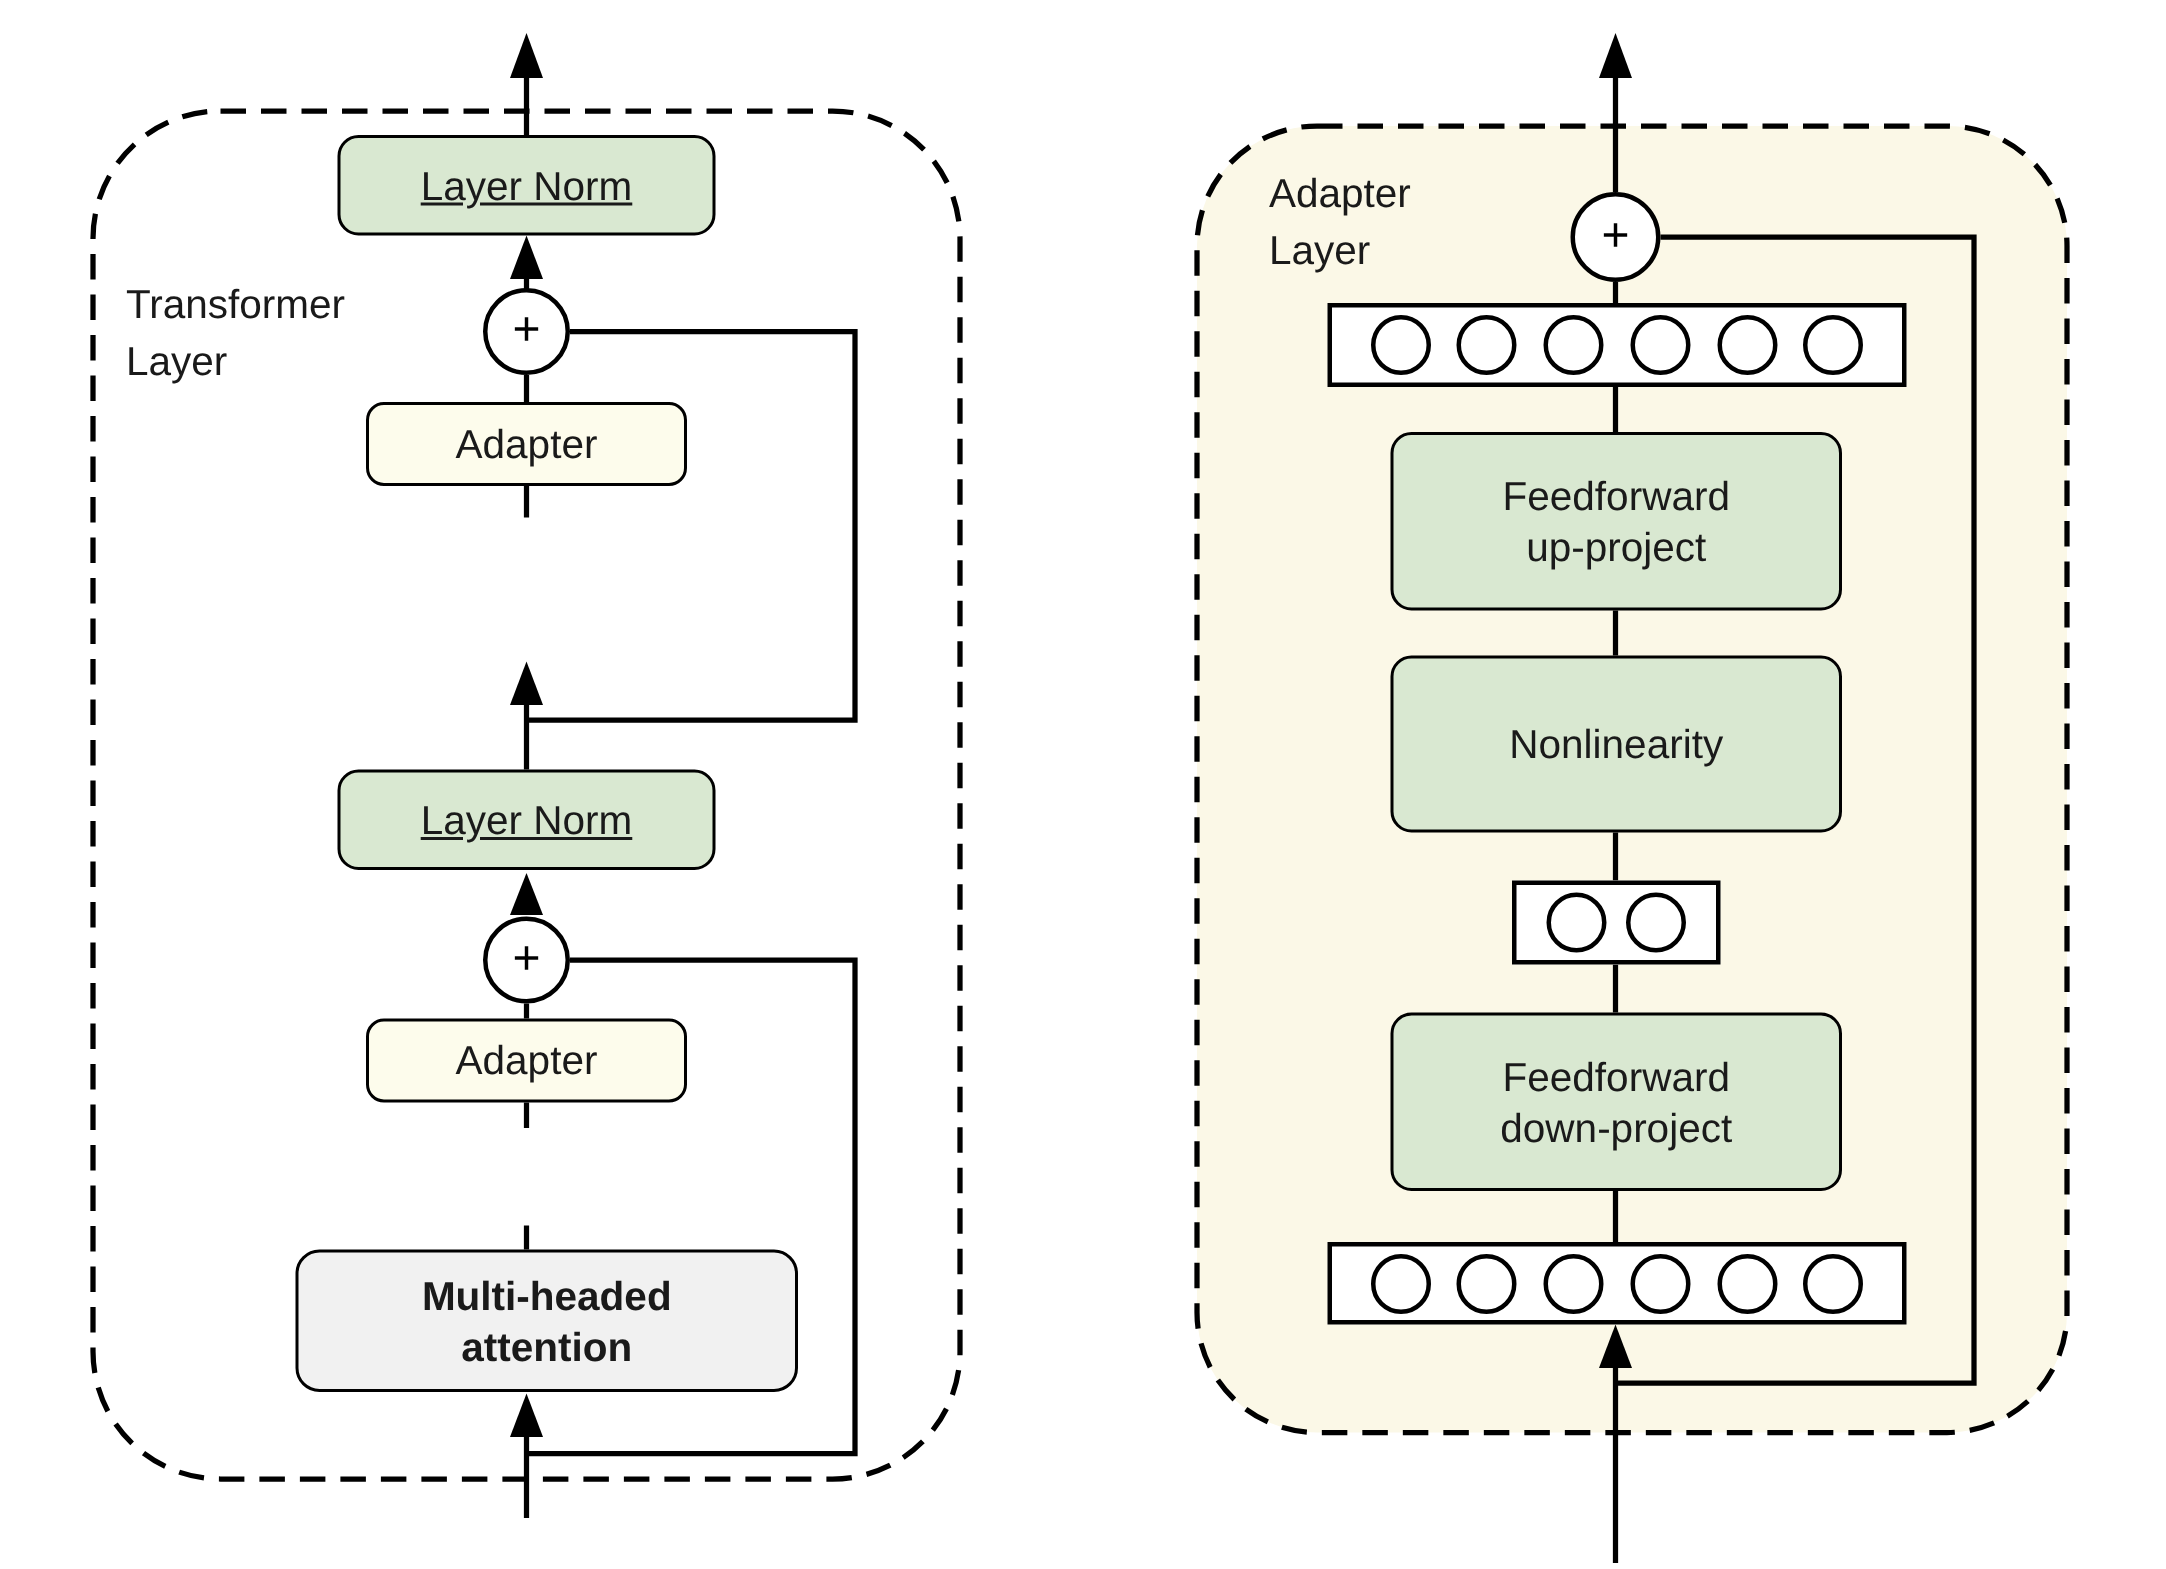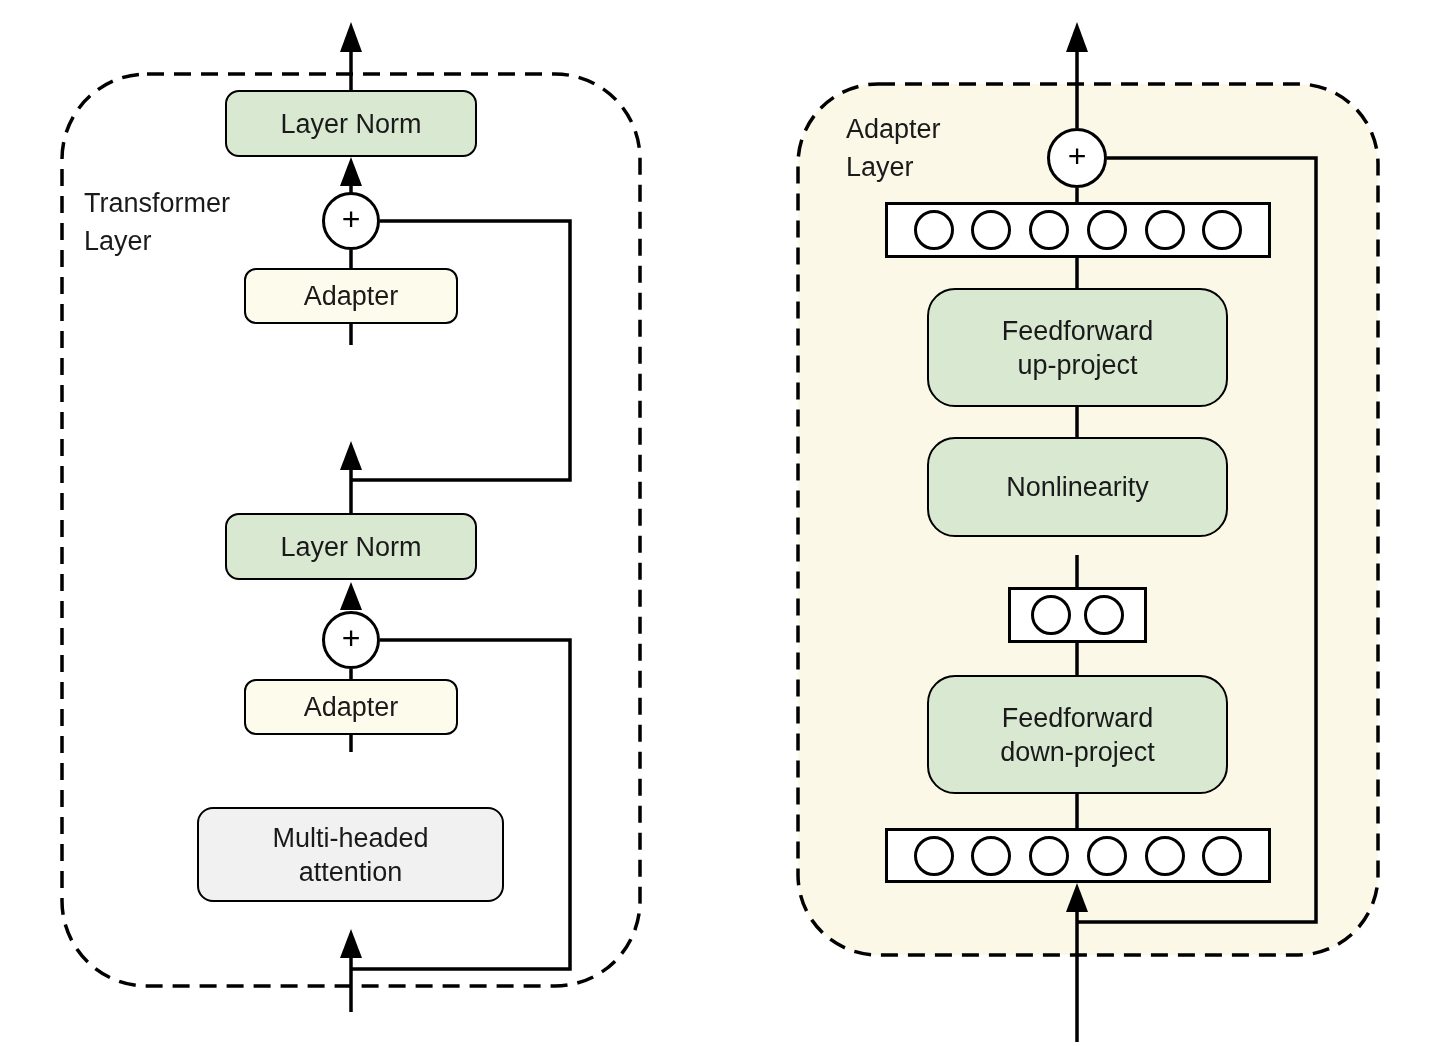--- a/index.html
+++ b/index.html
@@ -6,22 +6,22 @@
   #canvas{
     position:relative;width:1444px;height:1046px;background:#ffffff;overflow:hidden;
     font-family:"Liberation Sans","DejaVu Sans",sans-serif;color:var(--text,#1a1a1a);
   }
   #wires{position:absolute;left:0;top:0;z-index:1;}
   .box{
     position:absolute;z-index:2;box-sizing:border-box;border:2.5px solid #000;
     display:flex;align-items:center;justify-content:center;text-align:center;
     white-space:pre-line;font-size:27px;line-height:34px;color:var(--text,#1a1a1a);
   }
-  .green{background:var(--green,#d9e8d1);border-radius:14px;}
-  .rgreen{background:var(--green,#d9e8d1);border-radius:28px;}
+  .green{background:var(--green,#d9e8d1);border-radius:14px;text-decoration:underline;}
+  .rgreen{background:var(--green,#d9e8d1);border-radius:14px;}
   .cream{background:var(--cream-box,#fdfcec);border-radius:12px;}
   .gray{background:var(--gray-box,#f1f1f1);border-radius:16px;}
   .plus{
     position:absolute;z-index:3;box-sizing:border-box;background:#fff;border:3.5px solid #000;
     border-radius:50%;display:flex;align-items:center;justify-content:center;
     font-size:32px;padding-bottom:3px;color:#000;
   }
   .plabel{
     position:absolute;z-index:2;font-size:27px;line-height:38px;white-space:pre-line;
     color:var(--text,#1a1a1a);
@@ -94,41 +94,41 @@
   <div class="box cream" style="left:244px;top:268px;width:214px;height:56px;">Adapter</div>
 
 
   <div class="box green" style="left:225px;top:513px;width:252px;height:67px;">Layer Norm</div>
 
   <div class="plus" style="left:322px;top:611px;width:58px;height:58px;">+</div>
 
   <div class="box cream" style="left:244px;top:679px;width:214px;height:56px;">Adapter</div>
 
 
-  <div class="box gray" style="left:197px;top:807px;width:307px;height:95px;">Multi-headed
+  <div class="box gray" style="left:197px;top:833px;width:335px;height:95px;font-weight:bold;">Multi-headed
 attention</div>
 
   <div class="plabel" style="left:846px;top:110px;">Adapter
 Layer</div>
 
   <div class="plus" style="left:1047px;top:128px;width:60px;height:60px;">+</div>
 
   <div class="vec" style="left:885px;top:202px;width:386px;height:56px;">
       <span class="dot"></span>
       <span class="dot"></span>
       <span class="dot"></span>
       <span class="dot"></span>
       <span class="dot"></span>
       <span class="dot"></span>
     </div>
 
   <div class="box rgreen" style="left:927px;top:288px;width:301px;height:119px;">Feedforward
 up-project</div>
 
-  <div class="box rgreen" style="left:927px;top:437px;width:301px;height:100px;text-align:right;">Nonlinearity</div>
+  <div class="box rgreen" style="left:927px;top:437px;width:301px;height:118px;text-align:right;">Nonlinearity</div>
 
   <div class="vec" style="left:1008px;top:587px;width:139px;height:56px;">
       <span class="dot"></span>
       <span class="dot"></span>
     </div>
 
   <div class="box rgreen" style="left:927px;top:675px;width:301px;height:119px;">Feedforward
 down-project</div>
 
   <div class="vec" style="left:885px;top:828px;width:386px;height:55px;">

